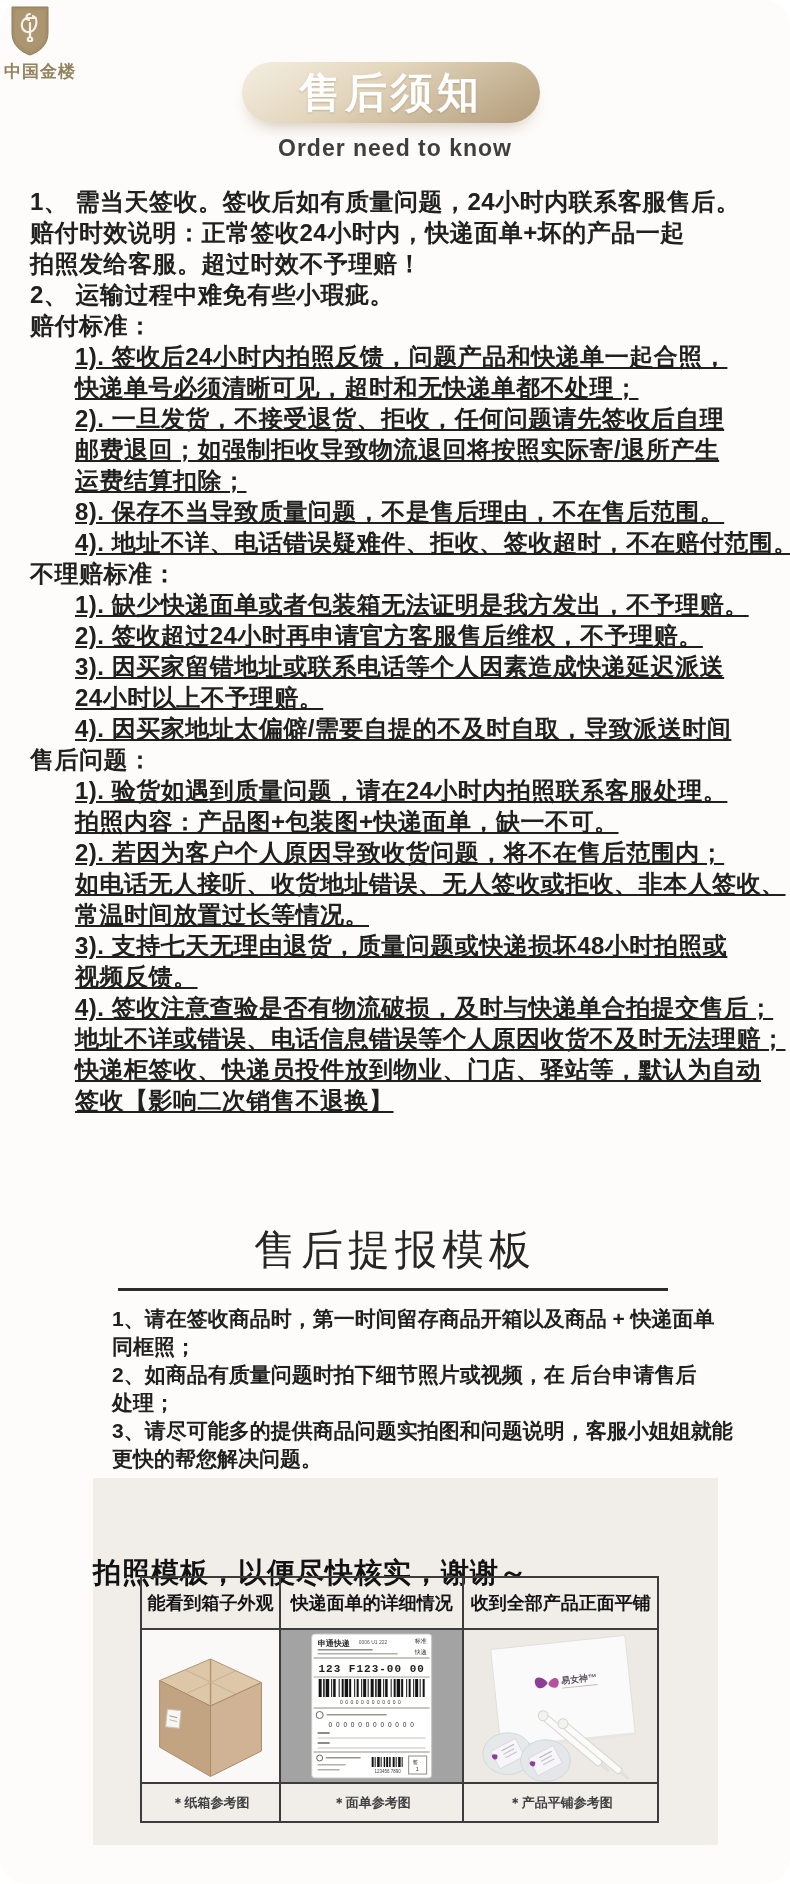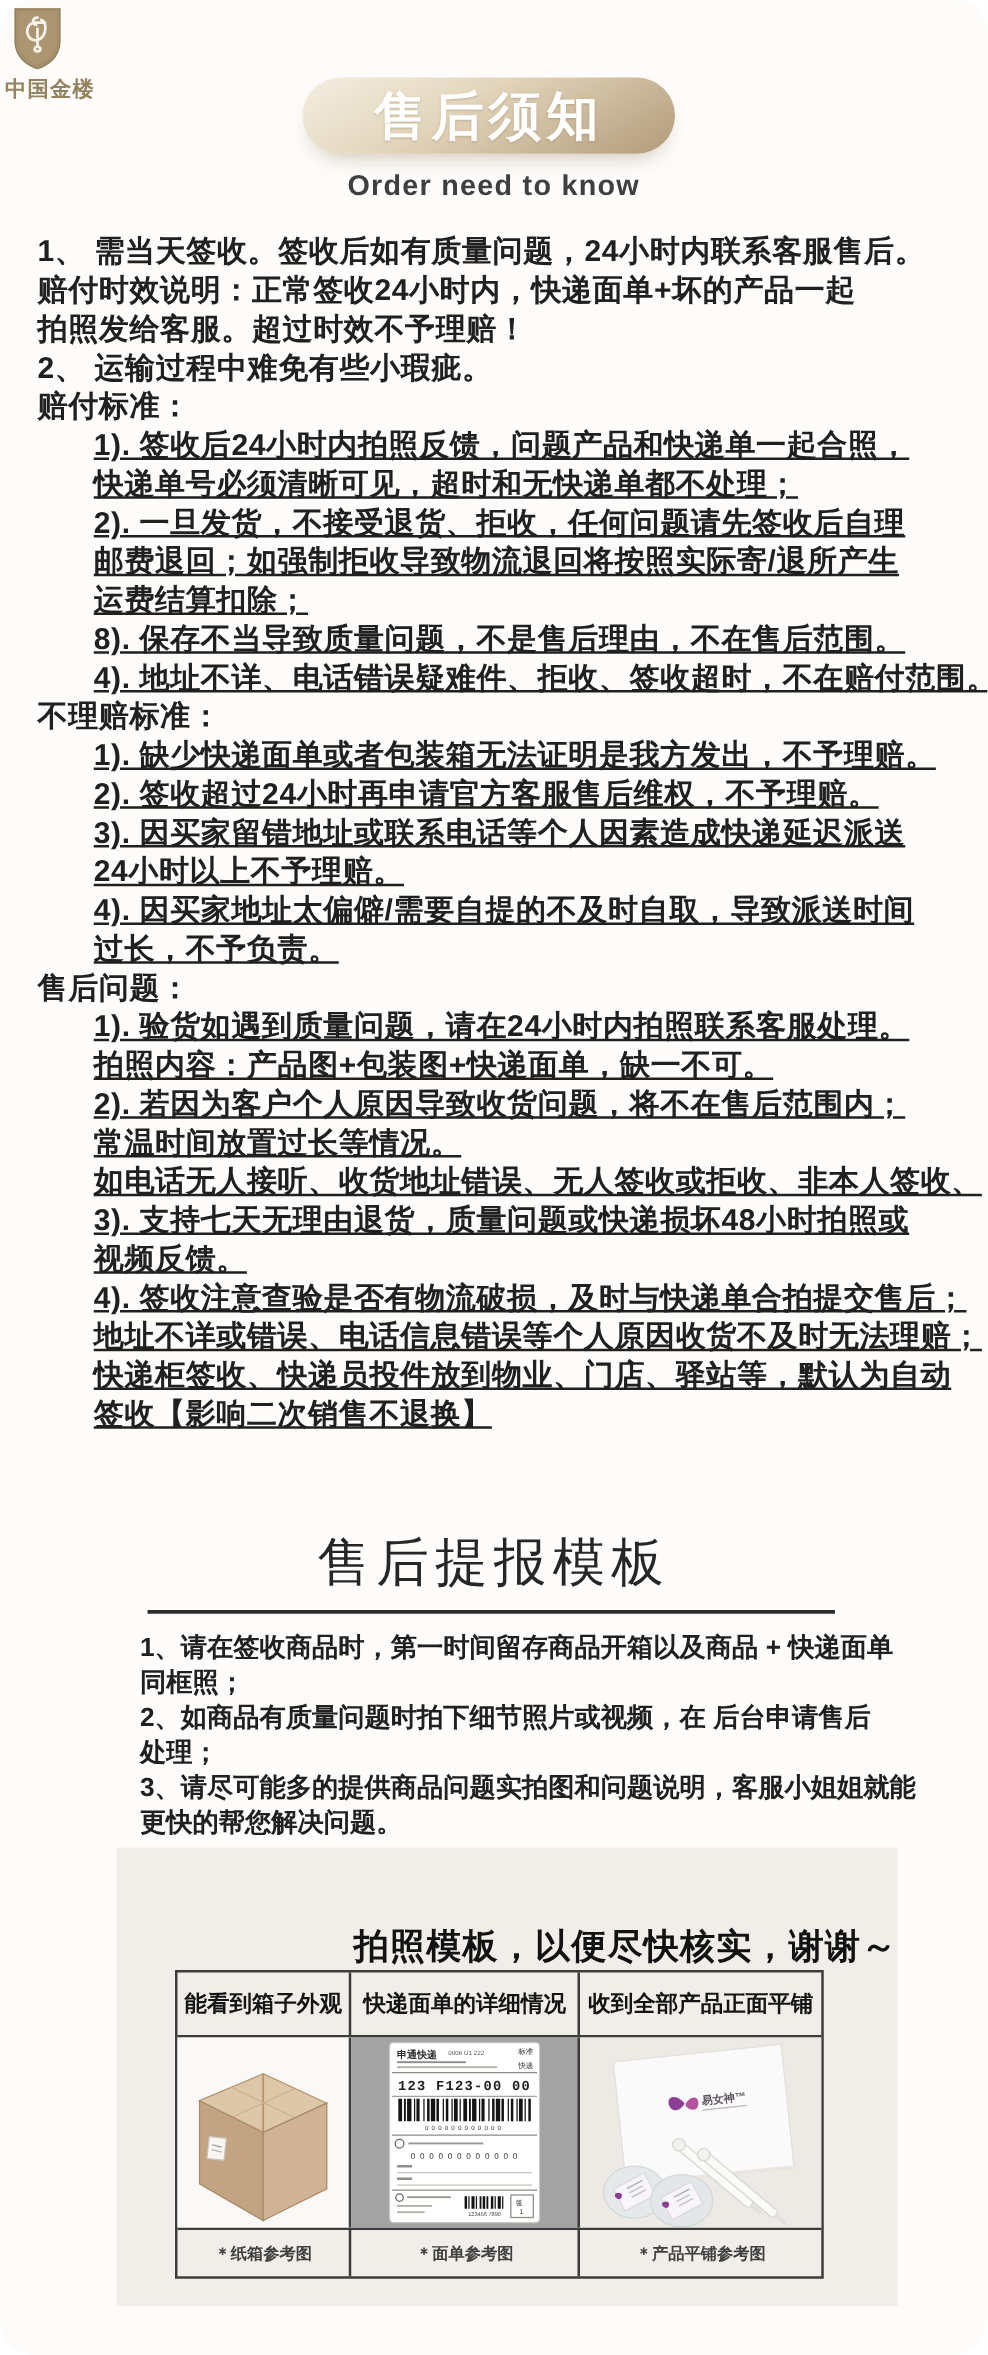--- a/index.html
+++ b/index.html
@@ -28,22 +28,22 @@
 
   
   .sec-title{position:absolute;top:1222px;width:790px;text-align:center;font-size:42px;
          font-weight:500;letter-spacing:5px;color:#262626;}
   .divider{position:absolute;top:1288px;left:118px;width:550px;height:3px;background:#2b2b2b;}
   .tlines{position:absolute;left:112px;top:1305px;}
   .tline{line-height:28px;font-size:21px;font-weight:600;white-space:nowrap;color:#202020;}
 
   
   .panel{position:absolute;left:93px;top:1478px;width:625px;height:367px;background:#f1eeea;}
-  .panel-title{text-align:right;padding-top:60px;font-size:28px;font-weight:700;
-         letter-spacing:1px;color:#121212;}
+  .panel-title{text-align:left;padding-top:60px;font-size:28px;font-weight:700;
+         letter-spacing:1px;color:#121212;margin-top:16px;}
   .ptable{position:absolute;left:47px;top:98px;width:519px;height:247px;box-sizing:border-box;
          border:2px solid #3c3c3c;display:flex;flex-direction:column;}
   .prow{display:flex;flex:0 0 auto;}
   .cell{box-sizing:border-box;border-right:2px solid #3c3c3c;}
   .cell:last-child{border-right:none;}
   .c1{width:27%;} .c2{width:35.6%;} .c3{width:37.4%;}
   .hrow{height:50px;border-bottom:2px solid #3c3c3c;}
   .hcell{display:flex;align-items:center;justify-content:center;font-size:18px;font-weight:700;color:#141414;}
   .irow{height:152px;}
   .icell{position:relative;overflow:hidden;}
@@ -83,27 +83,26 @@
       <div class="bline ind">邮费退回；如强制拒收导致物流退回将按照实际寄/退所产生</div>
       <div class="bline ind">运费结算扣除；</div>
       <div class="bline ind">8). 保存不当导致质量问题，不是售后理由，不在售后范围。</div>
       <div class="bline ind">4). 地址不详、电话错误疑难件、拒收、签收超时，不在赔付范围。</div>
       <div class="bline">不理赔标准：</div>
       <div class="bline ind">1). 缺少快递面单或者包装箱无法证明是我方发出，不予理赔。</div>
       <div class="bline ind">2). 签收超过24小时再申请官方客服售后维权，不予理赔。</div>
       <div class="bline ind">3). 因买家留错地址或联系电话等个人因素造成快递延迟派送</div>
       <div class="bline ind">24小时以上不予理赔。</div>
       <div class="bline ind">4). 因买家地址太偏僻/需要自提的不及时自取，导致派送时间</div>
-      <div class="bline ind">过长，不予负责。</div>
       <div class="bline">售后问题：</div>
       <div class="bline ind">1). 验货如遇到质量问题，请在24小时内拍照联系客服处理。</div>
       <div class="bline ind">拍照内容：产品图+包装图+快递面单，缺一不可。</div>
       <div class="bline ind">2). 若因为客户个人原因导致收货问题，将不在售后范围内；</div>
+      <div class="bline ind">如电话无人接听、收货地址错误、无人签收或拒收、非本人签收、</div>
       <div class="bline ind">常温时间放置过长等情况。</div>
-      <div class="bline ind">如电话无人接听、收货地址错误、无人签收或拒收、非本人签收、</div>
       <div class="bline ind">3). 支持七天无理由退货，质量问题或快递损坏48小时拍照或</div>
       <div class="bline ind">视频反馈。</div>
       <div class="bline ind">4). 签收注意查验是否有物流破损，及时与快递单合拍提交售后；</div>
       <div class="bline ind">地址不详或错误、电话信息错误等个人原因收货不及时无法理赔；</div>
       <div class="bline ind">快递柜签收、快递员投件放到物业、门店、驿站等，默认为自动</div>
       <div class="bline ind">签收【影响二次销售不退换】</div>
     </div>
 
   <div class="sec-title">售后提报模板</div>
   <div class="divider"></div>

